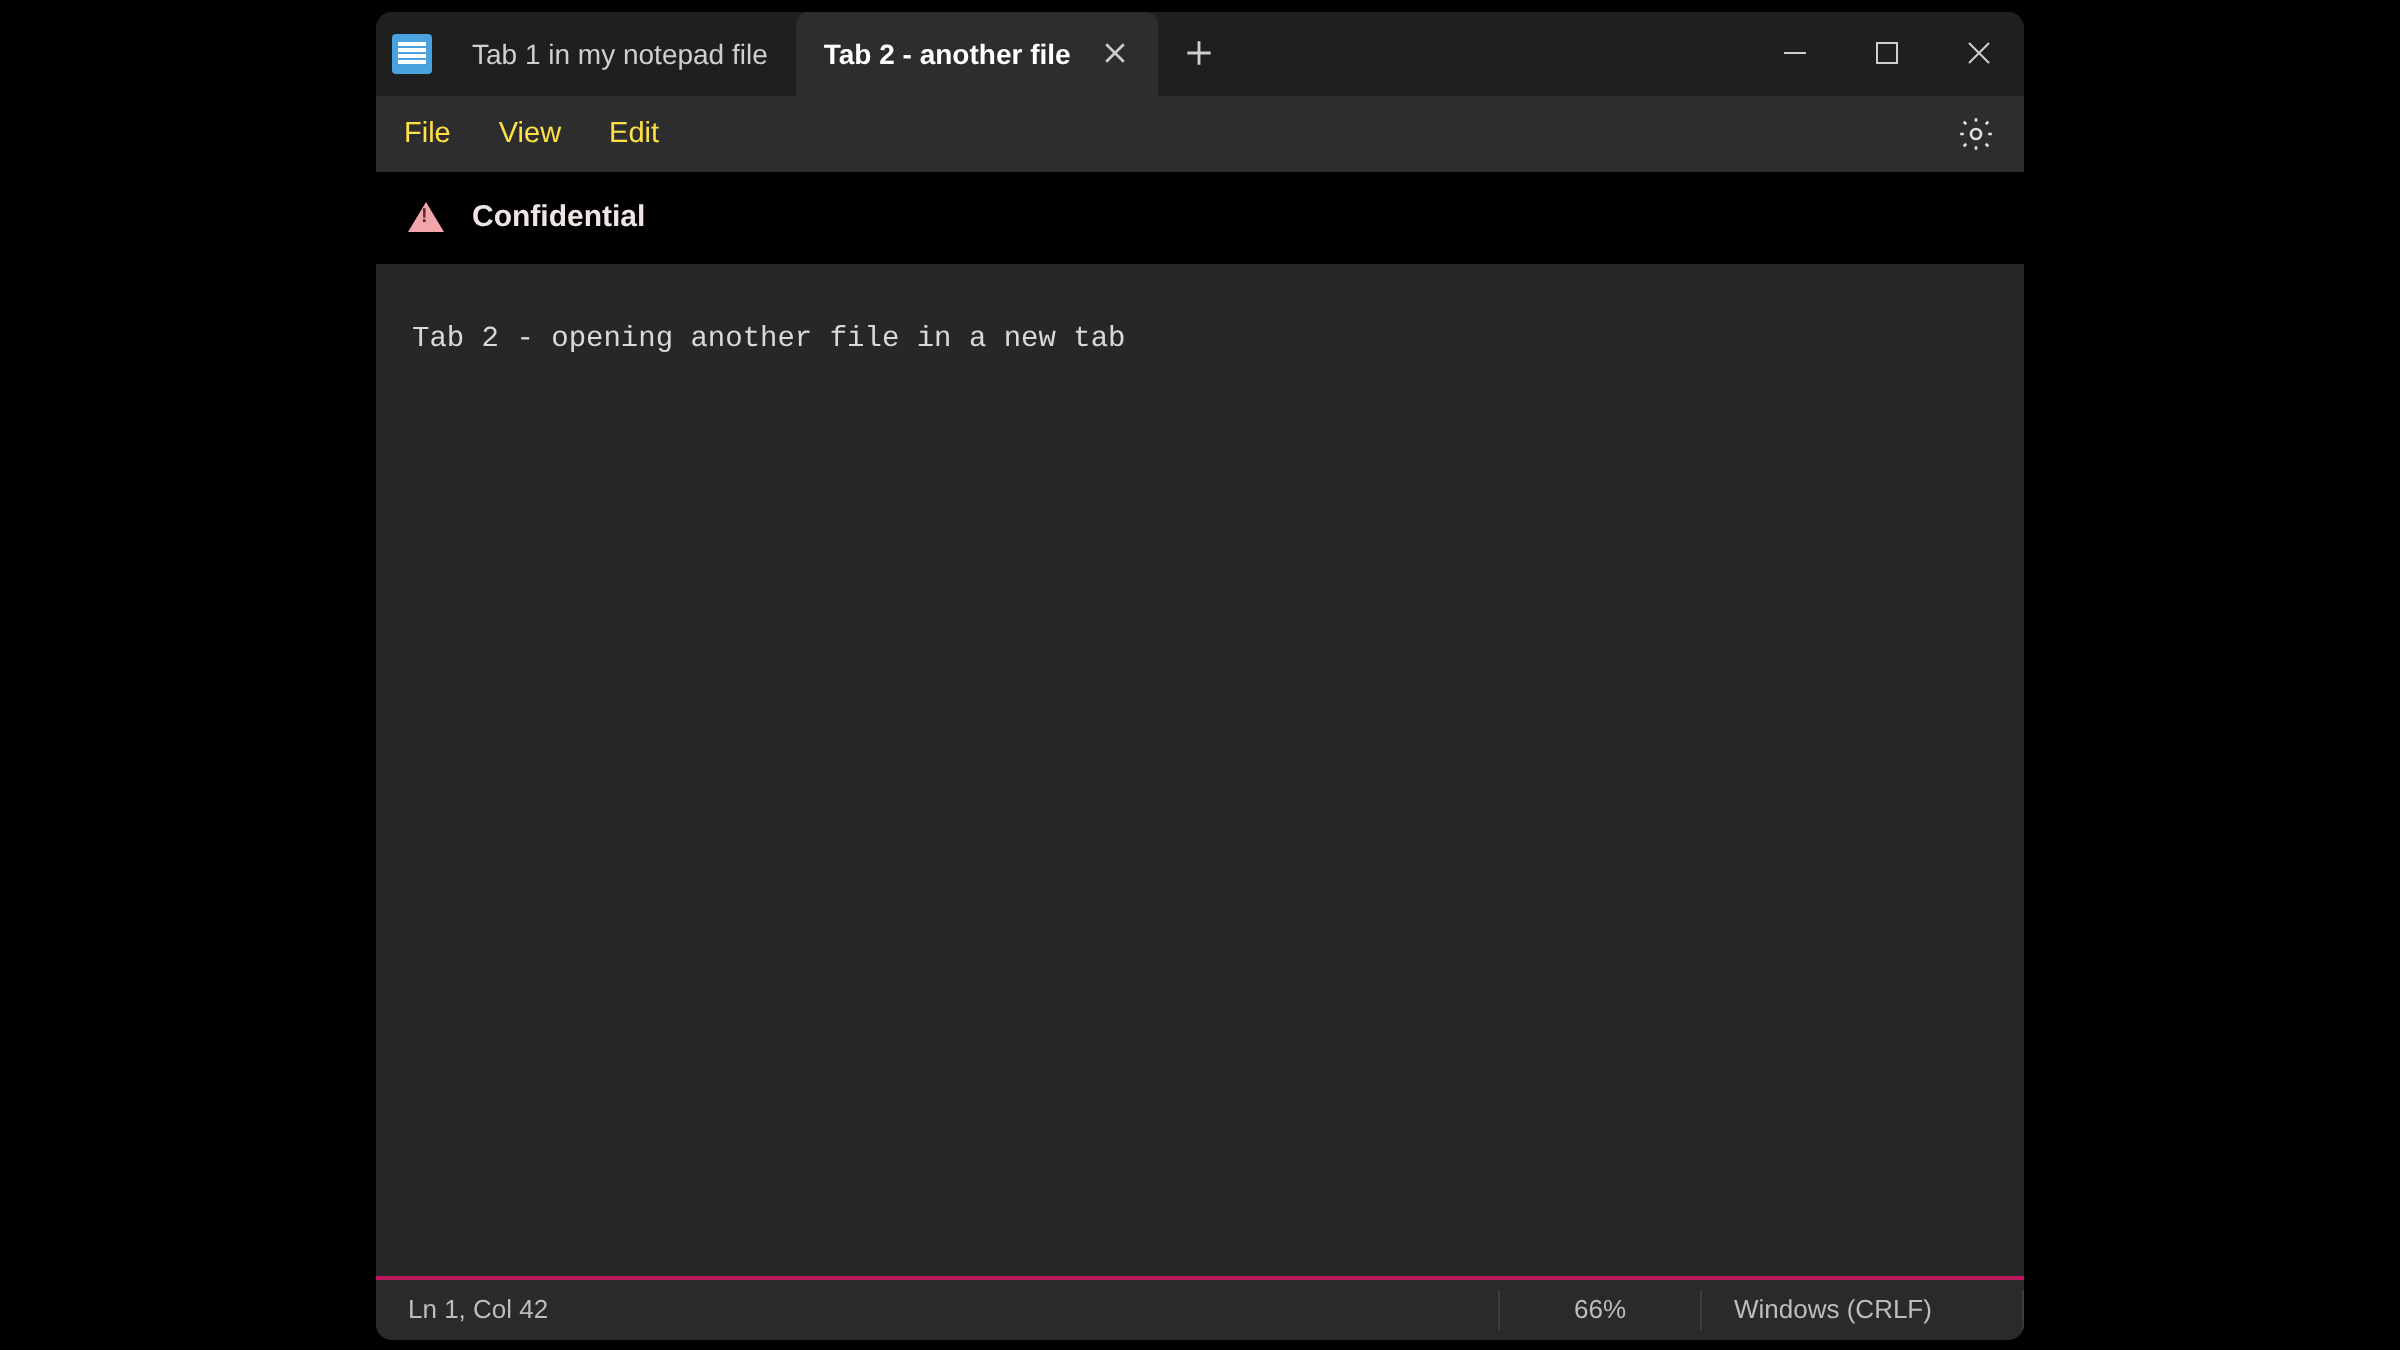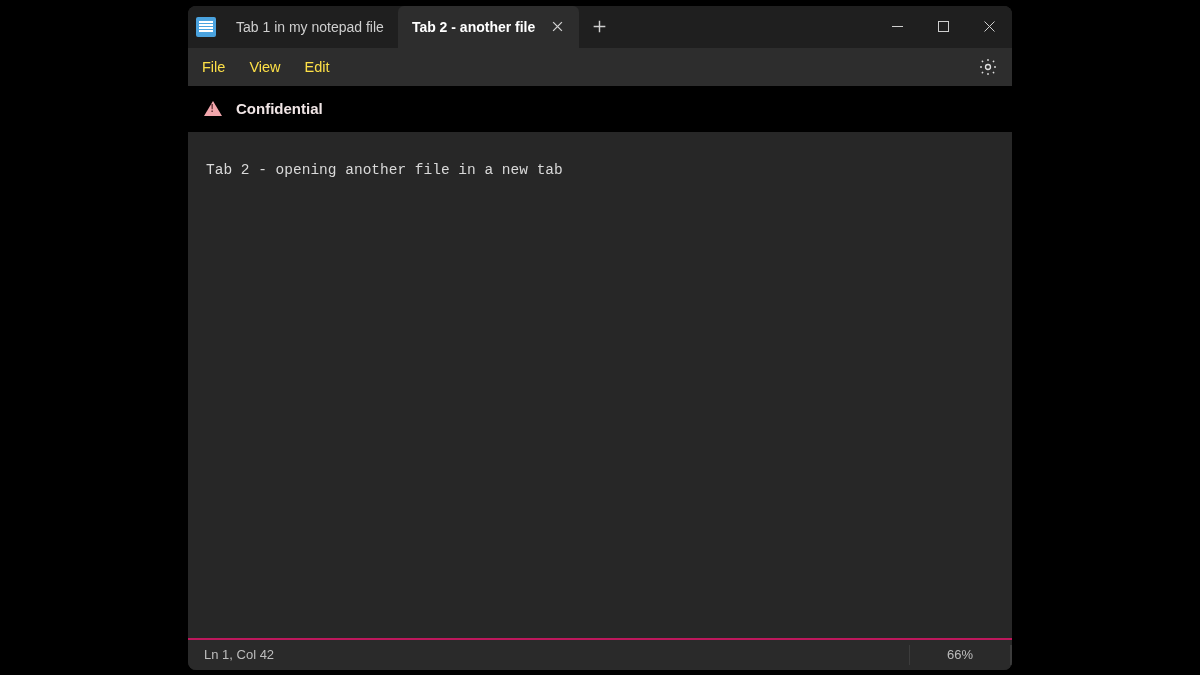--- a/index.html
+++ b/index.html
@@ -253,16 +253,17 @@
     <span class="strong">Confidential</span>
   </div>
 
   <div class="editor">Tab 2 - opening another file in a new tab</div>
 
   <div class="statusbar">
     <div class="status-cell flex">Ln 1, Col 42</div>
     <div class="status-divider"></div>
     <div class="status-cell" style="width:100px;justify-content:center">66%</div>
     <div class="status-divider"></div>
+    <div class="status-cell" style="width:160px">Windows (CRLF)</div>
     <div class="status-divider"></div>
   </div>
 
 </div>
 
 </body></html>

